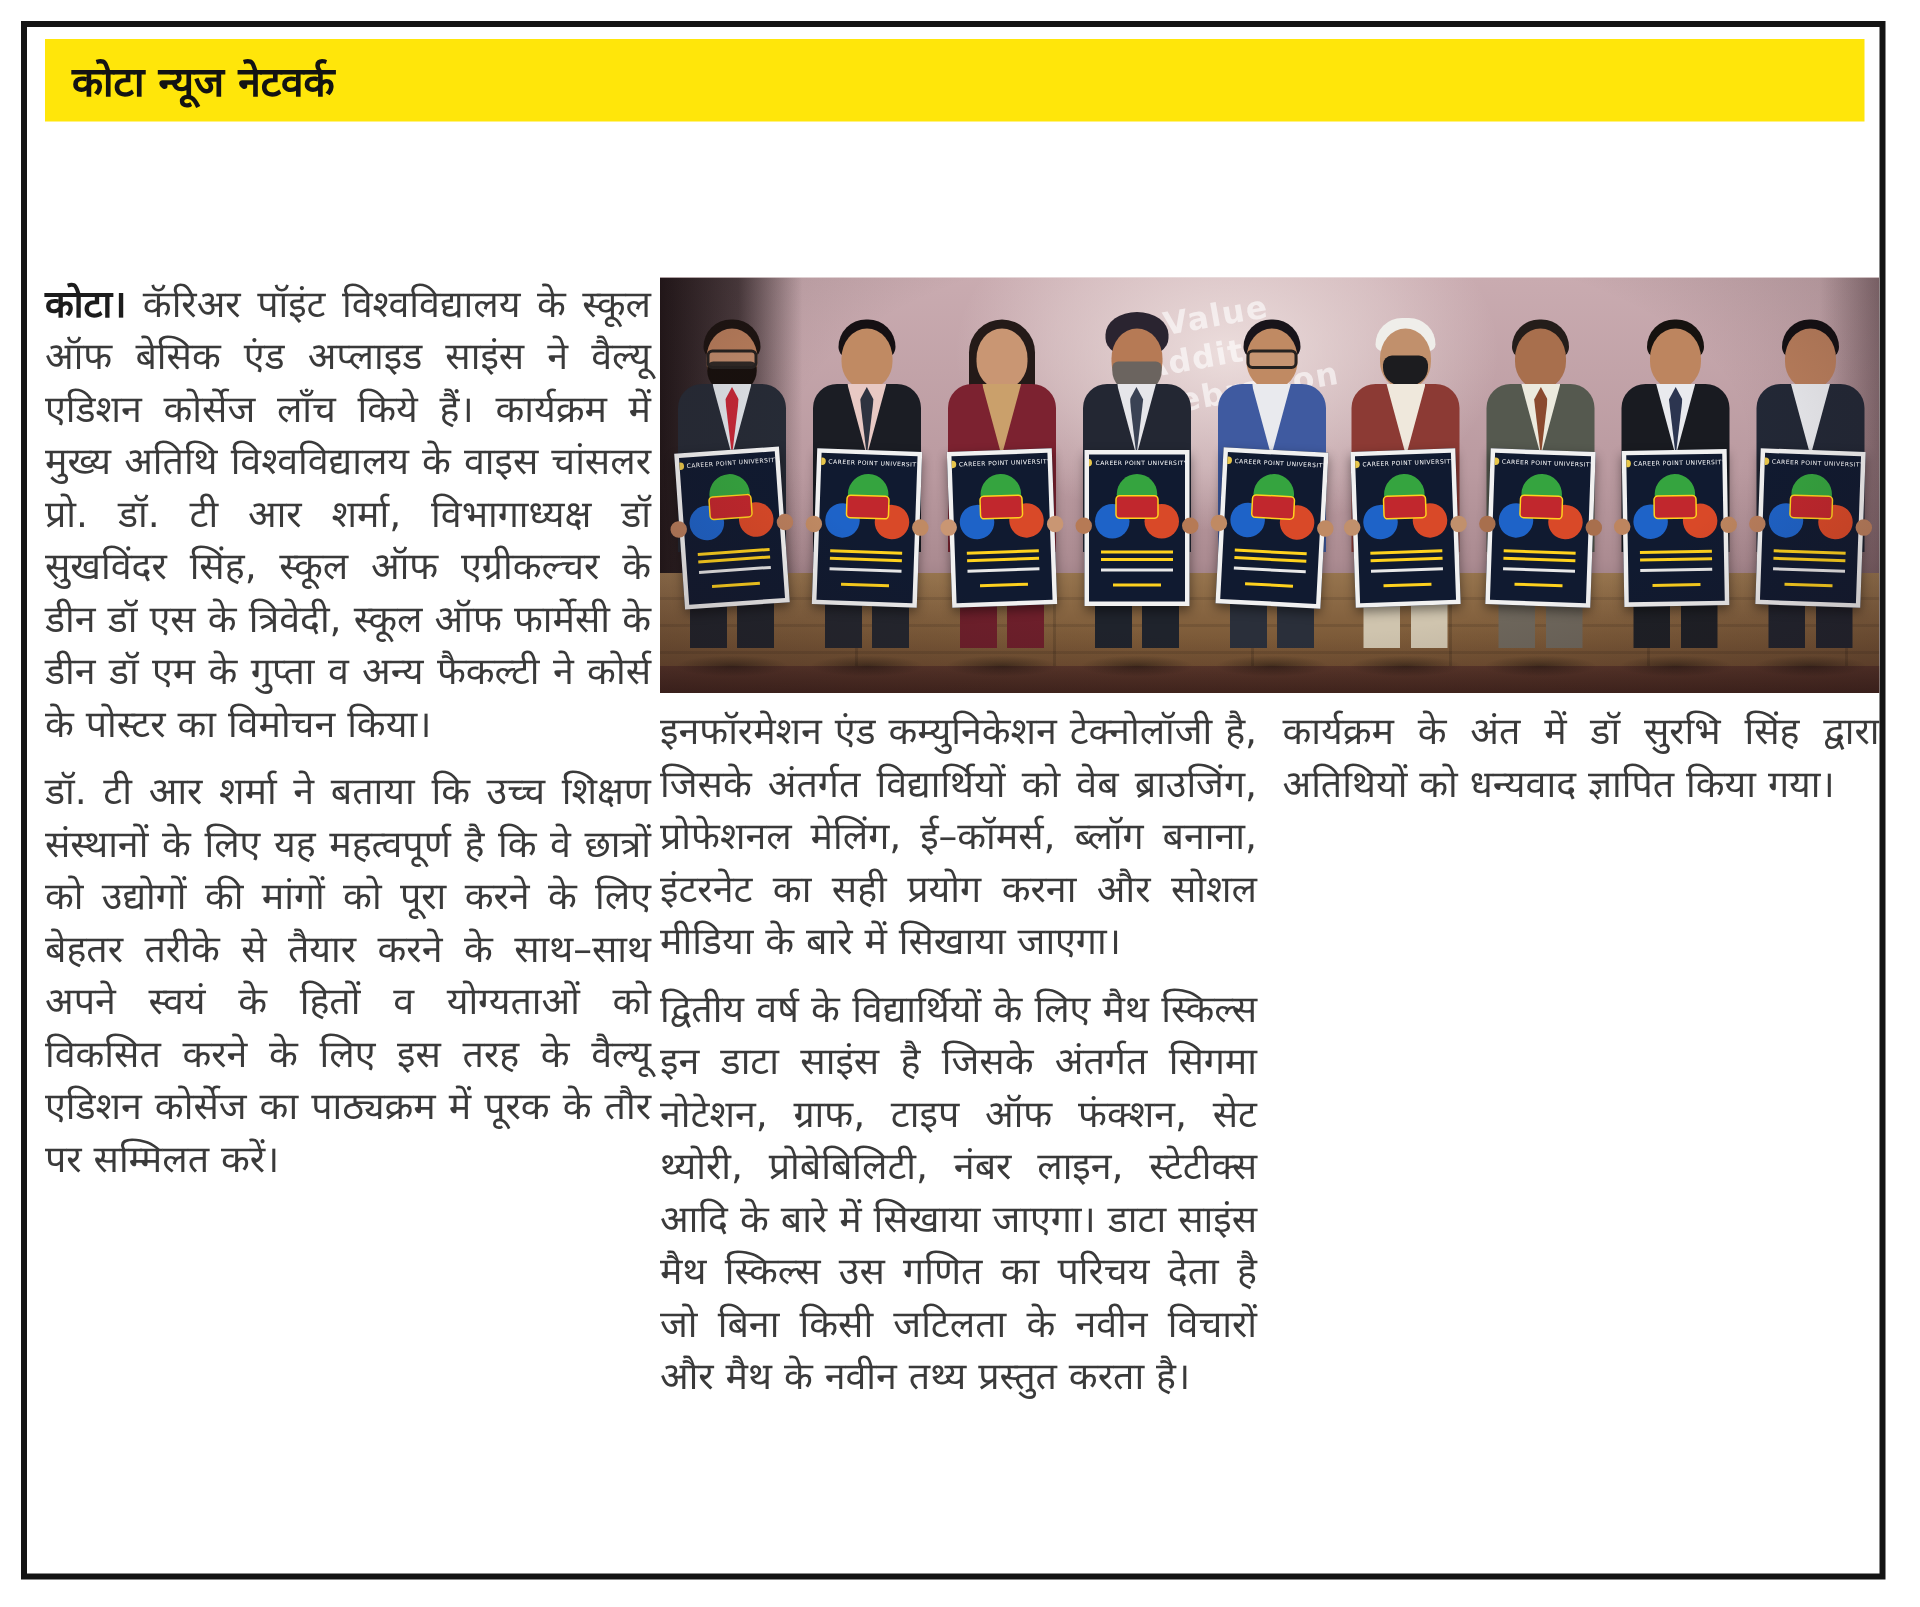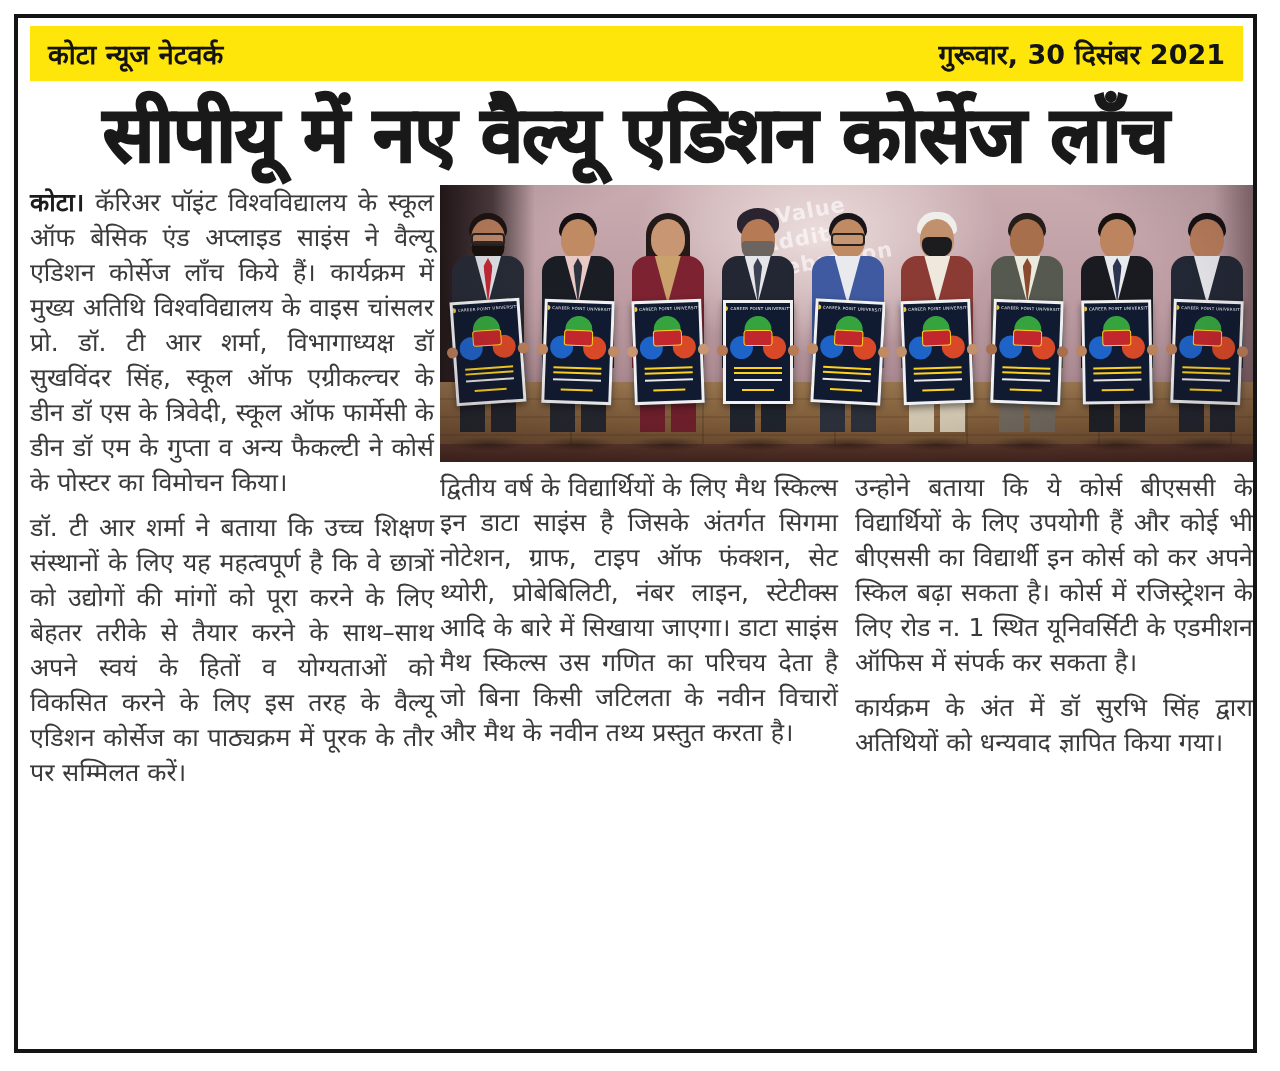--- a/index.html
+++ b/index.html
@@ -79,24 +79,22 @@
   .p-hand{position:absolute;top:42px;width:11px;height:11px;border-radius:50%;}
   .p-hand.left{left:-9px;} .p-hand.right{right:-9px;}
 </style>
 </head>
 <body>
 
 <div class="frame">
 
   <div class="masthead">
     <div class="mast-left">कोटा न्यूज नेटवर्क</div>
-    <div class="mast-date">गुरूवार, 30 दिसंबर 2021</div>
   </div>
 
-  <h1 class="headline">सीपीयू में नए वैल्यू एडिशन कोर्सेज लाँच</h1>
 
   <div class="col col-left">
     <p><span class="lead">कोटा।</span><span> कॅरिअर पॉइंट विश्वविद्यालय के स्कूल ऑफ बेसिक एंड अप्लाइड साइंस ने वैल्यू एडिशन कोर्सेज लाँच किये हैं। कार्यक्रम में मुख्य अतिथि विश्वविद्यालय के वाइस चांसलर प्रो. डॉ. टी आर शर्मा, विभागाध्यक्ष डॉ सुखविंदर सिंह, स्कूल ऑफ एग्रीकल्चर के डीन डॉ एस के त्रिवेदी, स्कूल ऑफ फार्मेसी के डीन डॉ एम के गुप्ता व अन्य फैकल्टी ने कोर्स के पोस्टर का विमोचन किया।</span></p>
     <p>डॉ. टी आर शर्मा ने बताया कि उच्च शिक्षण संस्थानों के लिए यह महत्वपूर्ण है कि वे छात्रों को उद्योगों की मांगों को पूरा करने के लिए बेहतर तरीके से तैयार करने के साथ–साथ अपने स्वयं के हितों व योग्यताओं को विकसित करने के लिए इस तरह के वैल्यू एडिशन कोर्सेज का पाठ्यक्रम में पूरक के तौर पर सम्मिलत करें।</p>
   </div>
 
   <div class="photo">
     <div class="screen-glow"></div>
     <div class="screen-text">
       <div>Value</div>
@@ -333,21 +331,21 @@
             <div class="p-hand left" style="background: rgb(185, 126, 92);"></div>
             <div class="p-hand right" style="background: rgb(185, 126, 92);"></div>
           </div>
         </div>
       </div>
     <div class="vignette"></div>
   </div>
 
   <div class="cols-under">
     <div class="col col-mid">
+      <p>इनफॉरमेशन एंड कम्युनिकेशन टेक्नोलॉजी है, जिसके अंतर्गत विद्यार्थियों को वेब ब्राउजिंग, प्रोफेशनल मेलिंग, ई–कॉमर्स, ब्लॉग बनाना, इंटरनेट का सही प्रयोग करना और सोशल मीडिया के बारे में सिखाया जाएगा।</p>
       <p>द्वितीय वर्ष के विद्यार्थियों के लिए मैथ स्किल्स इन डाटा साइंस है जिसके अंतर्गत सिगमा नोटेशन, ग्राफ, टाइप ऑफ फंक्शन, सेट थ्योरी, प्रोबेबिलिटी, नंबर लाइन, स्टेटीक्स आदि के बारे में सिखाया जाएगा। डाटा साइंस मैथ स्किल्स उस गणित का परिचय देता है जो बिना किसी जटिलता के नवीन विचारों और मैथ के नवीन तथ्य प्रस्तुत करता है।</p>
     </div>
     <div class="col col-right">
-      <p>उन्होने बताया कि ये कोर्स बीएससी के विद्यार्थियों के लिए उपयोगी हैं और कोई भी बीएससी का विद्यार्थी इन कोर्स को कर अपने स्किल बढ़ा सकता है। कोर्स में रजिस्ट्रेशन के लिए रोड न. 1 स्थित यूनिवर्सिटी के एडमीशन ऑफिस में संपर्क कर सकता है।</p>
       <p>कार्यक्रम के अंत में डॉ सुरभि सिंह द्वारा अतिथियों को धन्यवाद ज्ञापित किया गया।</p>
     </div>
   </div>
 
 </div>
 
 </body></html>

